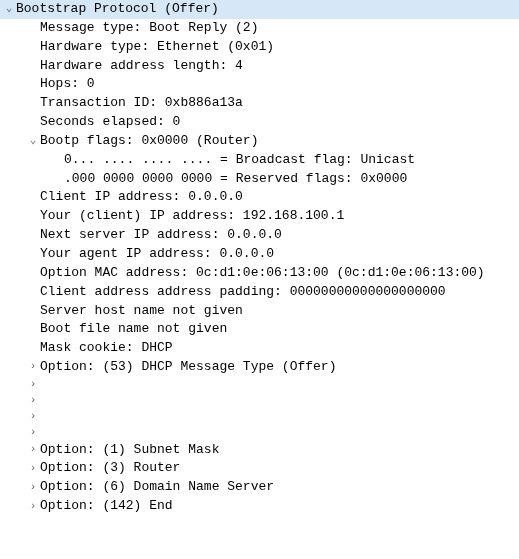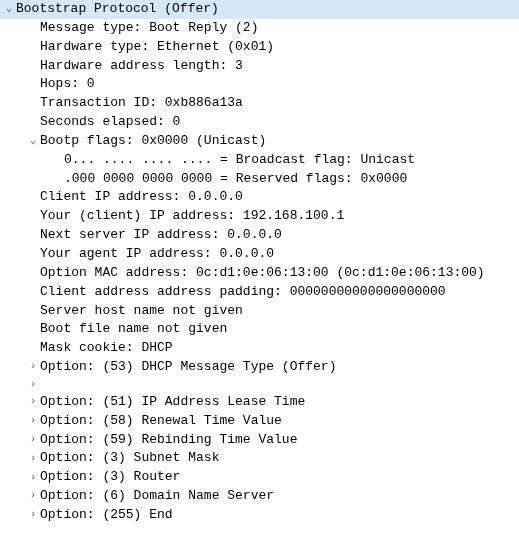--- a/index.html
+++ b/index.html
@@ -55,21 +55,21 @@
 
 <div class="row">
   <span class="indent i1"></span>
   <span class="tw"></span>
   <span class="txt">Hardware type: Ethernet (0x01)</span>
 </div>
 
 <div class="row">
   <span class="indent i1"></span>
   <span class="tw"></span>
-  <span class="txt">Hardware address length: 3</span>
+  <span class="txt">Hardware address length: 4</span>
 </div>
 
 <div class="row">
   <span class="indent i1"></span>
   <span class="tw"></span>
   <span class="txt">Hops: 0</span>
 </div>
 
 <div class="row">
   <span class="indent i1"></span>
@@ -79,21 +79,21 @@
 
 <div class="row">
   <span class="indent i1"></span>
   <span class="tw"></span>
   <span class="txt">Seconds elapsed: 0</span>
 </div>
 
 <div class="row">
   <span class="indent i1"></span>
   <span class="tw">⌄</span>
-  <span class="txt">Bootp flags: 0x0000 (Unicast)</span>
+  <span class="txt">Bootp flags: 0x0000 (Router)</span>
 </div>
 
 <div class="row">
   <span class="indent i2"></span>
   <span class="tw"></span>
   <span class="txt">0... .... .... .... = Broadcast flag: Unicast</span>
 </div>
 
 <div class="row">
   <span class="indent i2"></span>
@@ -162,50 +162,47 @@
 </div>
 
 <div class="row">
   <span class="indent i1"></span>
   <span class="tw">›</span>
 </div>
 
 <div class="row">
   <span class="indent i1"></span>
   <span class="tw">›</span>
-  <span class="txt">Option: (51) IP Address Lease Time</span>
-</div>
-
-<div class="row">
-  <span class="indent i1"></span>
-  <span class="tw">›</span>
-  <span class="txt">Option: (58) Renewal Time Value</span>
-</div>
-
-<div class="row">
-  <span class="indent i1"></span>
-  <span class="tw">›</span>
-  <span class="txt">Option: (59) Rebinding Time Value</span>
-</div>
-
-<div class="row">
-  <span class="indent i1"></span>
-  <span class="tw">›</span>
-  <span class="txt">Option: (3) Subnet Mask</span>
+</div>
+
+<div class="row">
+  <span class="indent i1"></span>
+  <span class="tw">›</span>
+</div>
+
+<div class="row">
+  <span class="indent i1"></span>
+  <span class="tw">›</span>
+</div>
+
+<div class="row">
+  <span class="indent i1"></span>
+  <span class="tw">›</span>
+  <span class="txt">Option: (1) Subnet Mask</span>
 </div>
 
 <div class="row">
   <span class="indent i1"></span>
   <span class="tw">›</span>
   <span class="txt">Option: (3) Router</span>
 </div>
 
 <div class="row">
   <span class="indent i1"></span>
   <span class="tw">›</span>
   <span class="txt">Option: (6) Domain Name Server</span>
 </div>
 
 <div class="row">
   <span class="indent i1"></span>
   <span class="tw">›</span>
-  <span class="txt">Option: (255) End</span>
+  <span class="txt">Option: (142) End</span>
 </div>
 
 </body></html>

